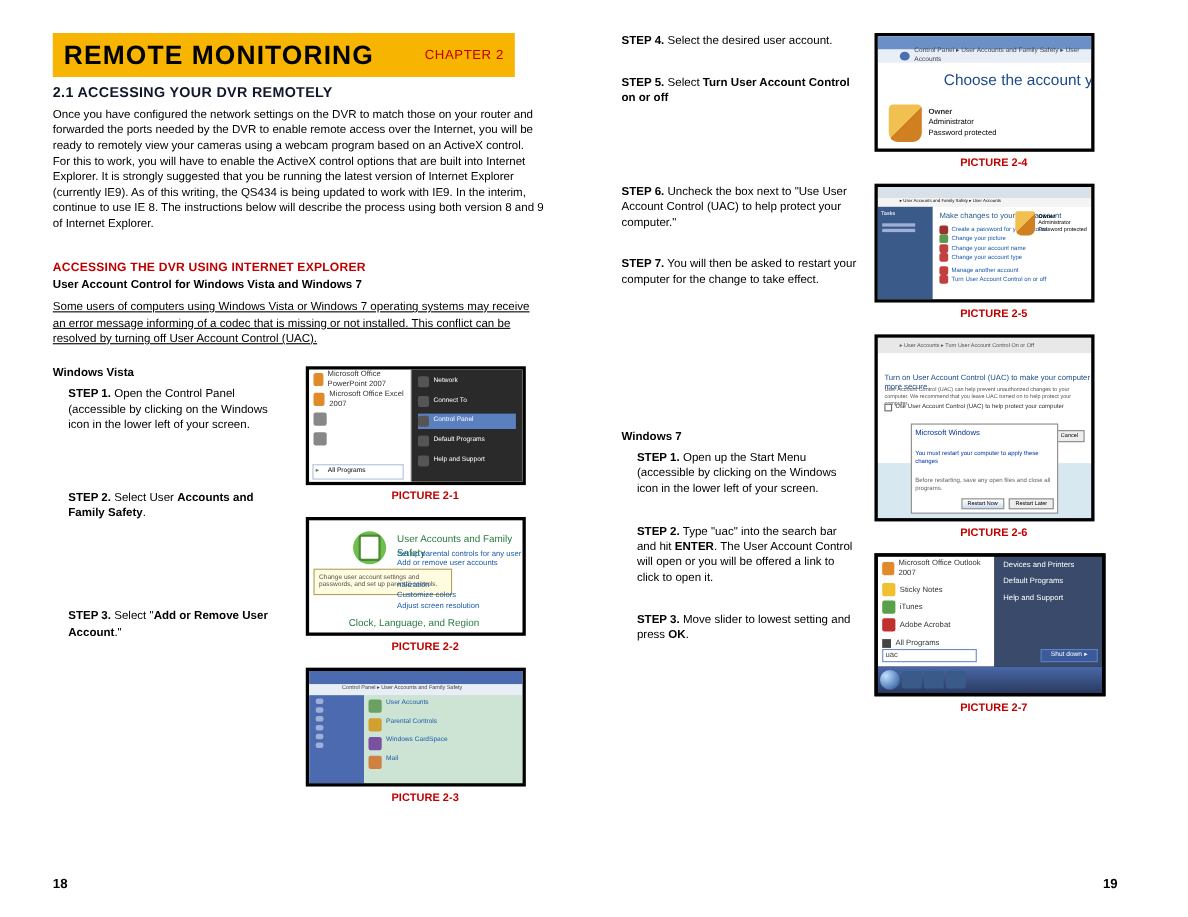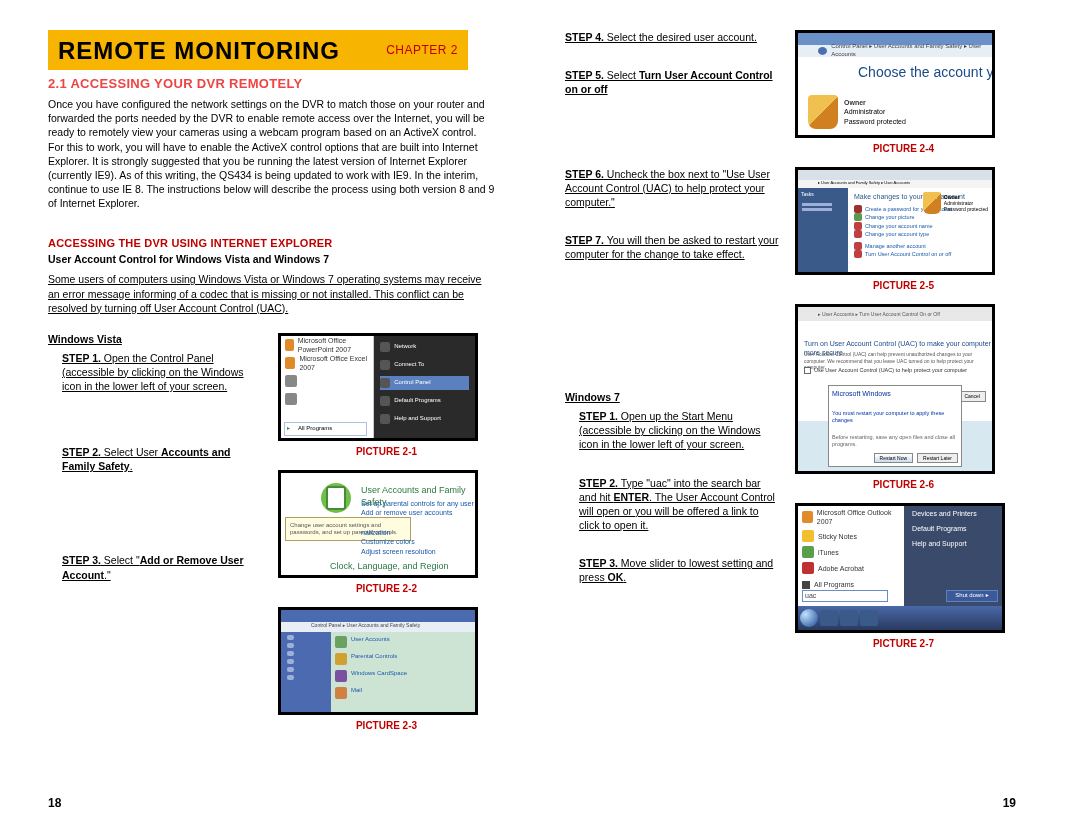--- a/index.html
+++ b/index.html
@@ -41,21 +41,21 @@
     letter-spacing: 1px;
     color: #000;
   }
   .chapter {
     font-family: Impact, "Arial Black", sans-serif;
     font-size: 12px;
     color: #c00000;
     letter-spacing: 0.5px;
   }
   .section-heading {
-    color: #ef4444;
+    color: #0f172a;
     font-family: "Arial Black", Arial, sans-serif;
     font-weight: 900;
     font-size: 13px;
     letter-spacing: 0.3px;
     margin-bottom: 4px;
   }
   .intro {
     font-size: 10.5px;
     line-height: 1.35;
     margin-bottom: 26px;
@@ -69,21 +69,21 @@
     letter-spacing: 0.2px;
   }
   .sub-sub {
     font-family: "Arial Black", Arial, sans-serif;
     font-weight: 900;
     font-size: 10.5px;
     margin-bottom: 6px;
   }
   .body-text { font-size: 10.5px; line-height: 1.35; margin-bottom: 18px; text-decoration: underline; }
   .two-col { display: flex; gap: 14px; }
-  .left-col { flex: 0 0 216px; text-decoration: underline; }
+  .left-col { flex: 0 0 216px; }
   .right-col { flex: 1; }
   .step-block { font-size: 10.5px; line-height: 1.35; margin-bottom: 24px; }
   .os-heading {
     font-weight: bold;
     font-size: 10.5px;
     margin-bottom: 4px;
   }
   .indent { margin-left: 14px; }
   b.step { font-weight: bold; }
   b { font-weight: bold; }
@@ -123,21 +123,21 @@
   .p21-rightitem { height:14px; margin:4px 6px; display:flex; align-items:center; gap:4px; font-size:6px; color:#fff;}
   .rsq { width:10px; height:10px; background:#555; border-radius:2px;}
   
   .p22 { background:#fff;}
   .p22-icon { position:absolute; left:40px; top:10px; width:30px; height:30px; border-radius:50%; background:#6fbf4f; display:flex; align-items:center; justify-content:center;}
   .p22-icon:before { content:""; width:16px; height:20px; background:#fff; border-radius:3px; border:2px solid #4a8a30;}
   .p22-title { position:absolute; left:80px; top:12px; font-size:9px; color:#2a7a40; font-weight:normal;}
   .p22-sub { position:absolute; left:80px; top:26px; font-size:7px; color:#1a5aaa;}
   .p22-box { position:absolute; left:4px; top:44px; right:64px; background:#fffce0; border:1px solid #b0a060; padding:4px; font-size:6px; line-height:1.2; color:#555;}
   .p22-lines { position:absolute; left:80px; bottom:18px; right:10px; font-size:7px; color:#1a5aaa; line-height:1.4;}
-  .p22-bigtext{ position:absolute; left:49px; bottom:2px; right:10px; font-size:9px; color:#2a7a40; white-space:nowrap; overflow:hidden;}
+  .p22-bigtext{ position:absolute; left:36px; bottom:2px; right:10px; font-size:9px; color:#2a7a40; white-space:nowrap; overflow:hidden;}
   
   .p23 { background:#cde4d4; }
   .p23-top { position:absolute; left:0; right:0; top:0; height:12px; background:#4b6aaf;}
   .p23-addr { position:absolute; left:0; right:0; top:12px; height:10px; background:#e8eef6; font-size:5px; color:#444; padding-left:30px;}
   .p23-side { position:absolute; left:0; top:22px; width:50px; bottom:0; background:#4b6aaf;}
   .p23-side .sq { width:7px; height:5px; margin:3px 4px 0 6px; background:#9fb0d8;}
   .p23-main { position:absolute; left:50px; right:0; top:22px; bottom:0; background:#cde4d4; padding:4px;}
   .p23-item { display:flex; align-items:flex-start; gap:4px; margin-bottom:5px;}
   .p23-item .ic { width:12px; height:12px; background:#6aa060; border-radius:2px; flex-shrink:0;}
   .p23-item .txt { font-size:6px; color:#1a5aaa; line-height:1.1;}

